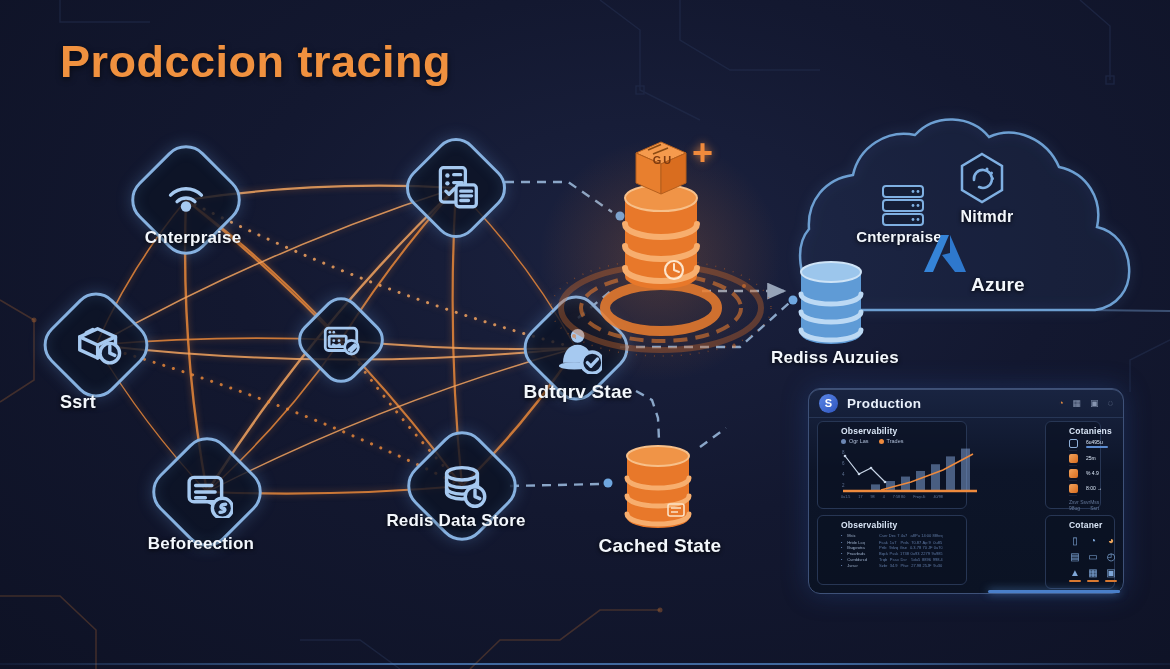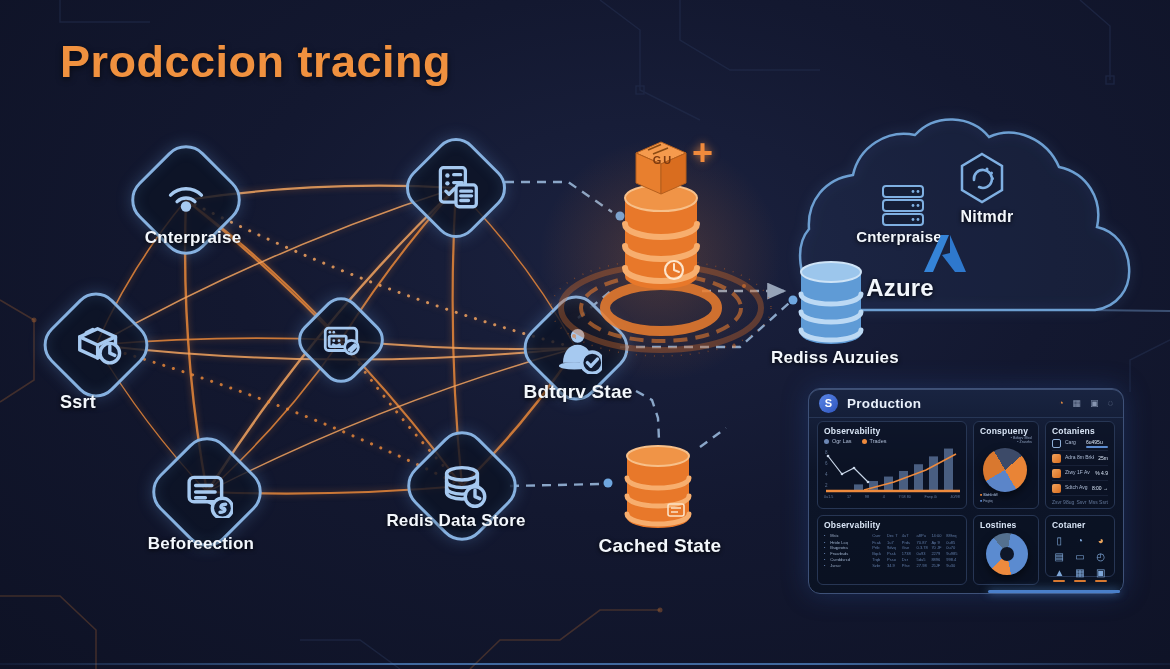--- a/index.html
+++ b/index.html
@@ -32,21 +32,21 @@
     border:1.5px solid #3e5178;box-shadow:0 0 26px rgba(40,75,140,.4), inset 0 1px 0 rgba(150,180,230,.3);}
   #dash-header{position:absolute;left:0;top:0;right:0;height:28px;border-bottom:1px solid #273656;}
   #dash-logo{position:absolute;left:10px;top:5px;width:19px;height:19px;border-radius:50%;
     background:linear-gradient(135deg,#5a86e8,#2f55bd);color:#fff;font-size:11px;font-weight:700;
     text-align:center;line-height:19px;}
   #dash-title{position:absolute;left:38px;top:7px;font-size:13.5px;color:#e9f0fb;font-weight:600;letter-spacing:.3px;}
   #dash-icons{position:absolute;right:10px;top:8px;display:flex;gap:9px;}
   #dash-icons span{font-size:9px;color:#8795b0;line-height:12px;}
   #dash-icons span:first-child{color:#e08a42;}
   .panel{position:absolute;background:rgba(10,17,34,.6);border:1px solid #273654;border-radius:6px;
-    padding:4px 6px;box-sizing:border-box;}
+    padding:4px 23px;box-sizing:border-box;}
   .ptitle{font-size:8.5px;color:#d9e5f6;font-weight:600;letter-spacing:.2px;}
   .legend-row{display:flex;gap:10px;align-items:center;margin-top:2px;}
   .legend-row .li{display:flex;gap:3px;align-items:center;font-size:5.5px;color:#aebdd6;}
   .legend-row .dot{width:5px;height:5px;border-radius:50%;}
   .ticks{display:flex;justify-content:space-between;font-size:6px;color:#64789a;
     transform:scale(.62);transform-origin:0 0;width:161%;margin-top:1px;white-space:nowrap;}
   .pie{border-radius:50%;box-shadow:0 4px 8px rgba(0,0,0,.5);}
   .hole{position:absolute;border-radius:50%;background:#0e1628;}
   .minitxt{font-size:6px;color:#93a6c4;transform:scale(.6);transform-origin:0 0;width:166%;}
   #obs-table{margin-top:3px;transform:scale(.62);transform-origin:0 0;width:161%;}
@@ -281,21 +281,21 @@
     <path d="M18 28 a9 9 0 1 1 5 7" fill="none" stroke="#7fb0e2" stroke-width="2.6" stroke-linecap="round"></path>
     <circle cx="31" cy="17" r="1.5" fill="#7fb0e2"></circle>
       <circle cx="35.5" cy="21" r="1.5" fill="#7fb0e2"></circle>
     <circle cx="36.5" cy="26.5" r="1.5" fill="#7fb0e2"></circle>
   </svg>
   <div class="nlabel" style="left:987px;top:208px;font-size:16px">Nitmdr</div>
   <svg class="abs" width="46" height="44" style="left:922px;top:232px">
     <path d="M19 3 L27 3 L11 40 L2 40 Z" fill="#3584d8"></path>
     <path d="M28 3 L44 40 L33 40 L20 23 L28 21 Z" fill="#2e78cd"></path>
   </svg>
-  <div class="nlabel" style="left:900px;top:274px;font-size:24px">Azure</div>
+  <div class="nlabel" style="left:998px;top:274px;font-size:19px">Azure</div>
 
   <svg class="abs" width="70" height="92" style="left:796px;top:258px">
     <path d="M5 14 V76 A30 10 0 0 0 65 76 V14" fill="#5f9bd6"></path>
     <path d="M5 36 A30 10 0 0 0 65 36 M5 54 A30 10 0 0 0 65 54 M5 72 A30 10 0 0 0 65 72" fill="none" stroke="#bcd9f4" stroke-width="5" stroke-linecap="round"></path>
     <ellipse cx="35" cy="14" rx="30" ry="10" fill="#9cc6ec" stroke="#cfe4f7" stroke-width="2"></ellipse>
   </svg>
   <div class="nlabel" style="left:835px;top:348px">Rediss Auzuies</div>
 
   <svg class="abs" width="72" height="92" style="left:622px;top:442px">
     <path d="M5 14 V76 A31 10 0 0 0 67 76 V14" fill="#e8782a"></path>
@@ -348,35 +348,22 @@
           <span>0u1.5</span>
           <span>17</span>
           <span>98</span>
           <span>4</span>
           <span>7:58 80</span>
           <span>Frwp 4i</span>
           <span>40/98</span>
         </div>
     </div>
 
-    <div class="panel" style="left:164px;top:32px;width:66px;height:88px">
-      <div class="ptitle">Conspueny</div>
-      <div class="minitxt" id="pie1-topleg" style="text-align:right">
-          <div>▪ Bdtqrv Mssl</div>
-          <div>▪ Zrusrhs</div>
-        </div>
-      <div class="pie" id="pie1" style="position: absolute; left: 9px; top: 26px; width: 44px; height: 44px; background: conic-gradient(from -30deg, rgb(60, 74, 104) 0%, rgb(60, 74, 104) 22%, rgb(233, 132, 54) 22%, rgb(233, 132, 54) 50%, rgb(91, 133, 201) 50%, rgb(91, 133, 201) 75%, rgb(217, 120, 47) 75%, rgb(217, 120, 47) 100%);"></div>
-      <div id="pie1-botleg" style="position:absolute;left:6px;bottom:3px;right:4px">
-          <div class="minitxt"><span style="color:#e98436">■</span> Bsm rsu</div>
-          <div class="minitxt"><span style="color:#5b85c9">■</span> Fogtq</div>
-          <div class="minitxt" style="position:absolute;right:0;top:0;text-align:right">Od 6&nbsp;&nbsp;98</div>
-        </div>
-    </div>
-
-    <div class="panel" style="left:236px;top:32px;width:70px;height:88px">
+
+    <div class="panel" style="left:236px;top:32px;width:56px;height:88px">
       <div class="ptitle">Cotaniens</div>
       <div id="cot-rows">
           <div class="cot-row">
        <span class="cot-ic outline"></span>
        <span class="cot-lb">Carg</span>
        <span class="cot-val">6u495u<span class="cot-bar"></span></span>
      </div>
           <div class="cot-row">
        <span class="cot-ic "></span>
        <span class="cot-lb">Adra 8m Brkkdagh</span>
@@ -459,27 +446,22 @@
             <span class="b">Szbr</span>
             <span class="b">34.9</span>
             <span class="b">Pfse</span>
             <span class="b">27.98</span>
             <span class="b">25JF</span>
             <span class="b">9u30</span>
           </div>
         </div>
     </div>
 
-    <div class="panel" style="left:164px;top:126px;width:66px;height:70px">
-      <div class="ptitle">Lostines</div>
-      <div class="pie" id="pie2" style="position: absolute; left: 12px; top: 17px; width: 42px; height: 42px; background: conic-gradient(from -40deg, rgb(84, 112, 143) 0%, rgb(84, 112, 143) 14%, rgb(91, 139, 208) 14%, rgb(91, 139, 208) 58%, rgb(238, 138, 61) 58%, rgb(238, 138, 61) 74%, rgb(91, 139, 208) 74%, rgb(91, 139, 208) 100%);"></div>
-      <div class="hole" style="left:26px;top:31px;width:14px;height:14px"></div>
-    </div>
-
-    <div class="panel" style="left:236px;top:126px;width:70px;height:62px">
+
+    <div class="panel" style="left:236px;top:126px;width:70px;height:74px">
       <div class="ptitle">Cotaner</div>
       <div id="cotaner-grid">
           <span class="cell ">▯</span>
           <span class="cell ">◔</span>
           <span class="cell or">◕</span>
           <span class="cell ">▤</span>
           <span class="cell ">▭</span>
           <span class="cell ">◴</span>
           <span class="cell ">▲<span class="ub"></span></span>
           <span class="cell ">▦<span class="ub"></span></span>

